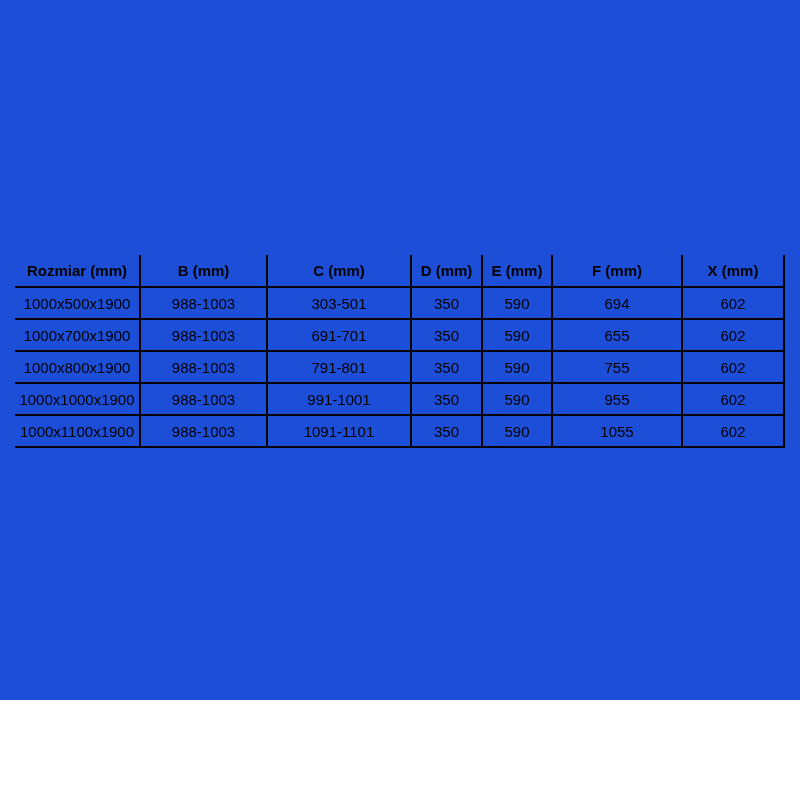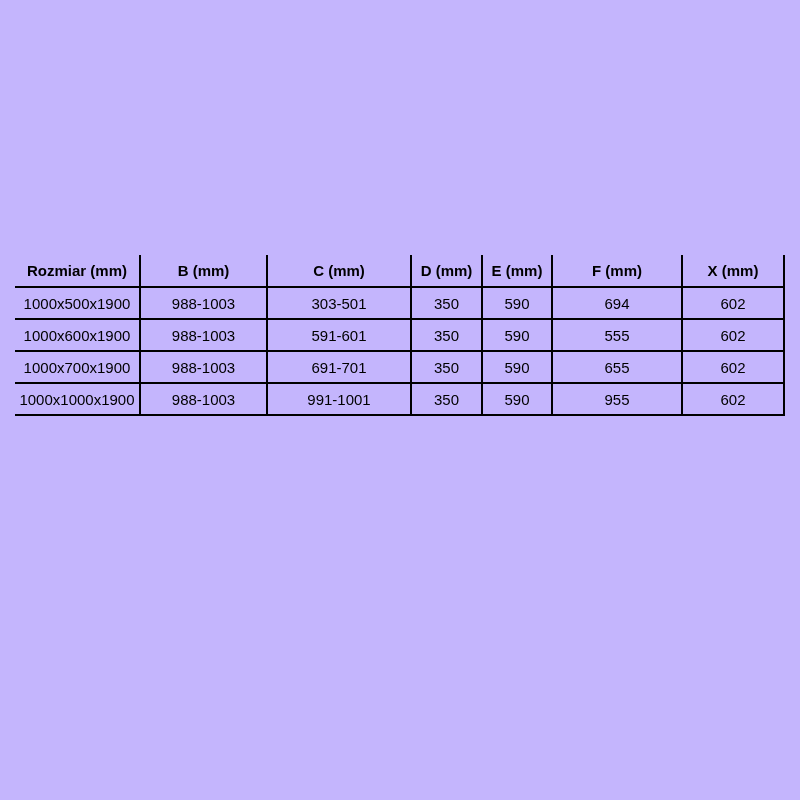--- a/index.html
+++ b/index.html
@@ -1,20 +1,20 @@
 <!DOCTYPE html>
 <html><head>
 <meta charset="utf-8">
 <style>
   html, body { margin: 0; padding: 0; }
   .page {
     position: relative;
     width: 800px;
-    height: 800px;
-    background: #c4b5fd;
+    height: 700px;
+    background: #1d4ed8;
     font-family: "Liberation Sans", sans-serif;
     color: #000000;
     overflow: hidden;
   }
   table.spec-table {
     position: absolute;
     left: 15px;
     top: 255px;
     width: 769px;
     border-collapse: collapse;
@@ -76,41 +76,50 @@
         <tr>
           <td>1000x500x1900</td>
           <td>988-1003</td>
           <td>303-501</td>
           <td>350</td>
           <td>590</td>
           <td>694</td>
           <td>602</td>
         </tr>
         <tr>
-          <td>1000x600x1900</td>
-          <td>988-1003</td>
-          <td>591-601</td>
-          <td>350</td>
-          <td>590</td>
-          <td>555</td>
-          <td>602</td>
-        </tr>
-        <tr>
           <td>1000x700x1900</td>
           <td>988-1003</td>
           <td>691-701</td>
           <td>350</td>
           <td>590</td>
           <td>655</td>
+          <td>602</td>
+        </tr>
+        <tr>
+          <td>1000x800x1900</td>
+          <td>988-1003</td>
+          <td>791-801</td>
+          <td>350</td>
+          <td>590</td>
+          <td>755</td>
           <td>602</td>
         </tr>
         <tr>
           <td>1000x1000x1900</td>
           <td>988-1003</td>
           <td>991-1001</td>
           <td>350</td>
           <td>590</td>
           <td>955</td>
           <td>602</td>
         </tr>
+        <tr>
+          <td>1000x1100x1900</td>
+          <td>988-1003</td>
+          <td>1091-1101</td>
+          <td>350</td>
+          <td>590</td>
+          <td>1055</td>
+          <td>602</td>
+        </tr>
       </tbody>
   </table>
 </div>
 
 </body></html>

